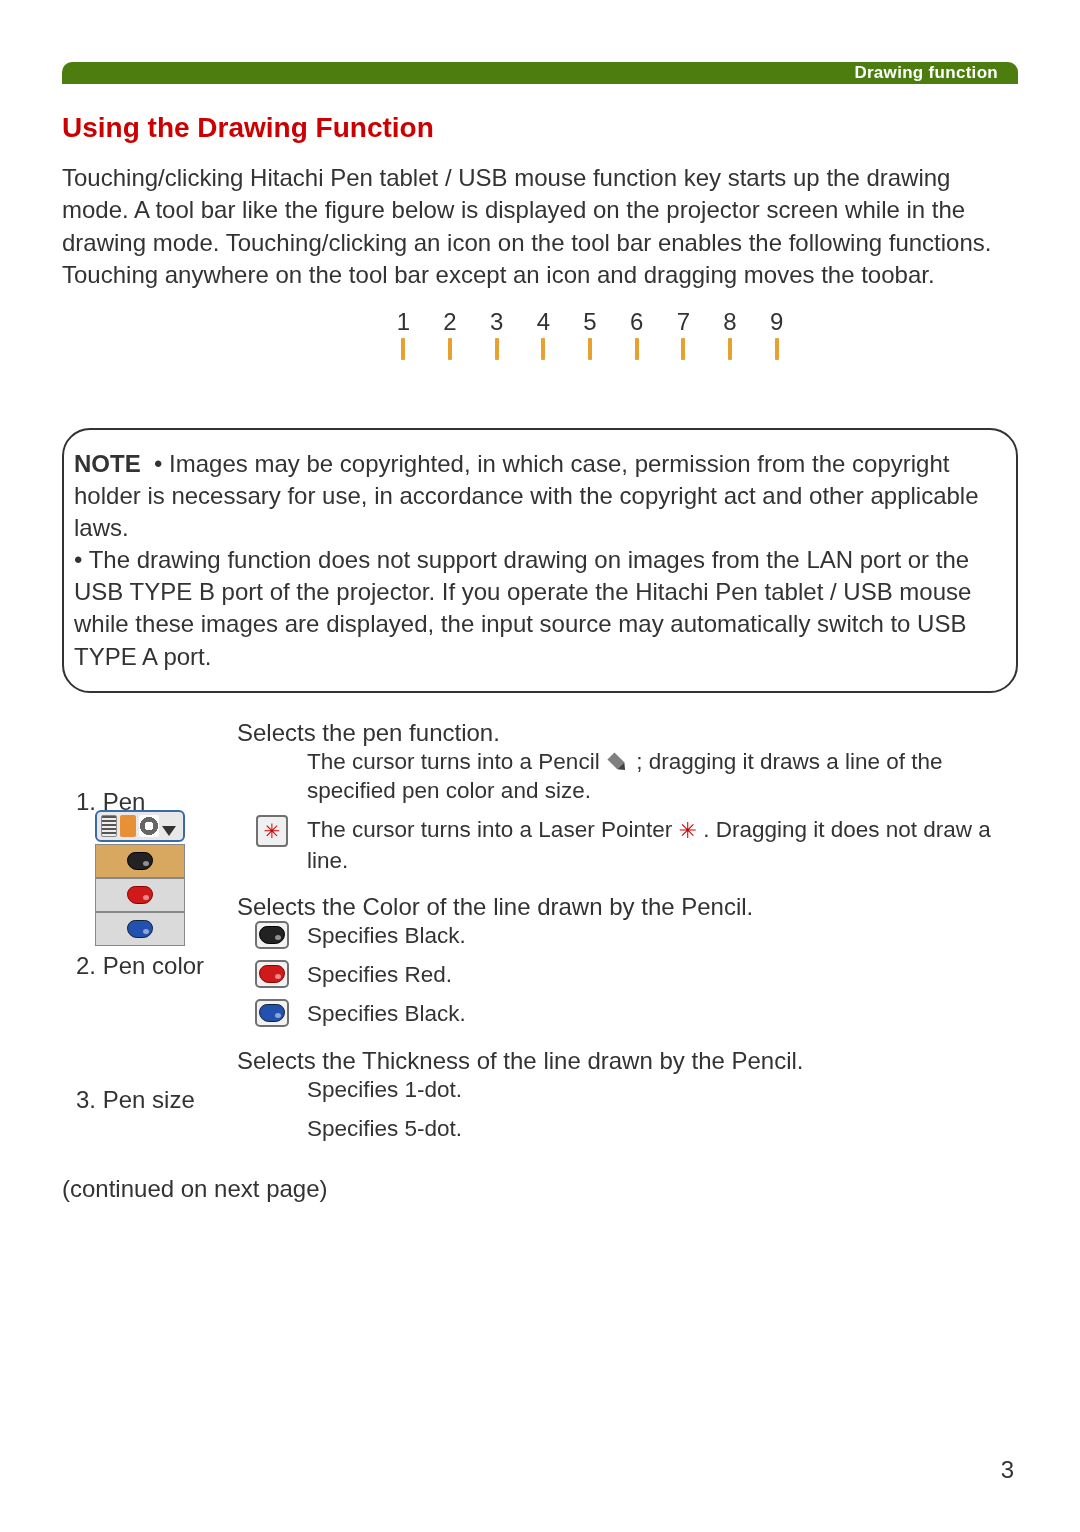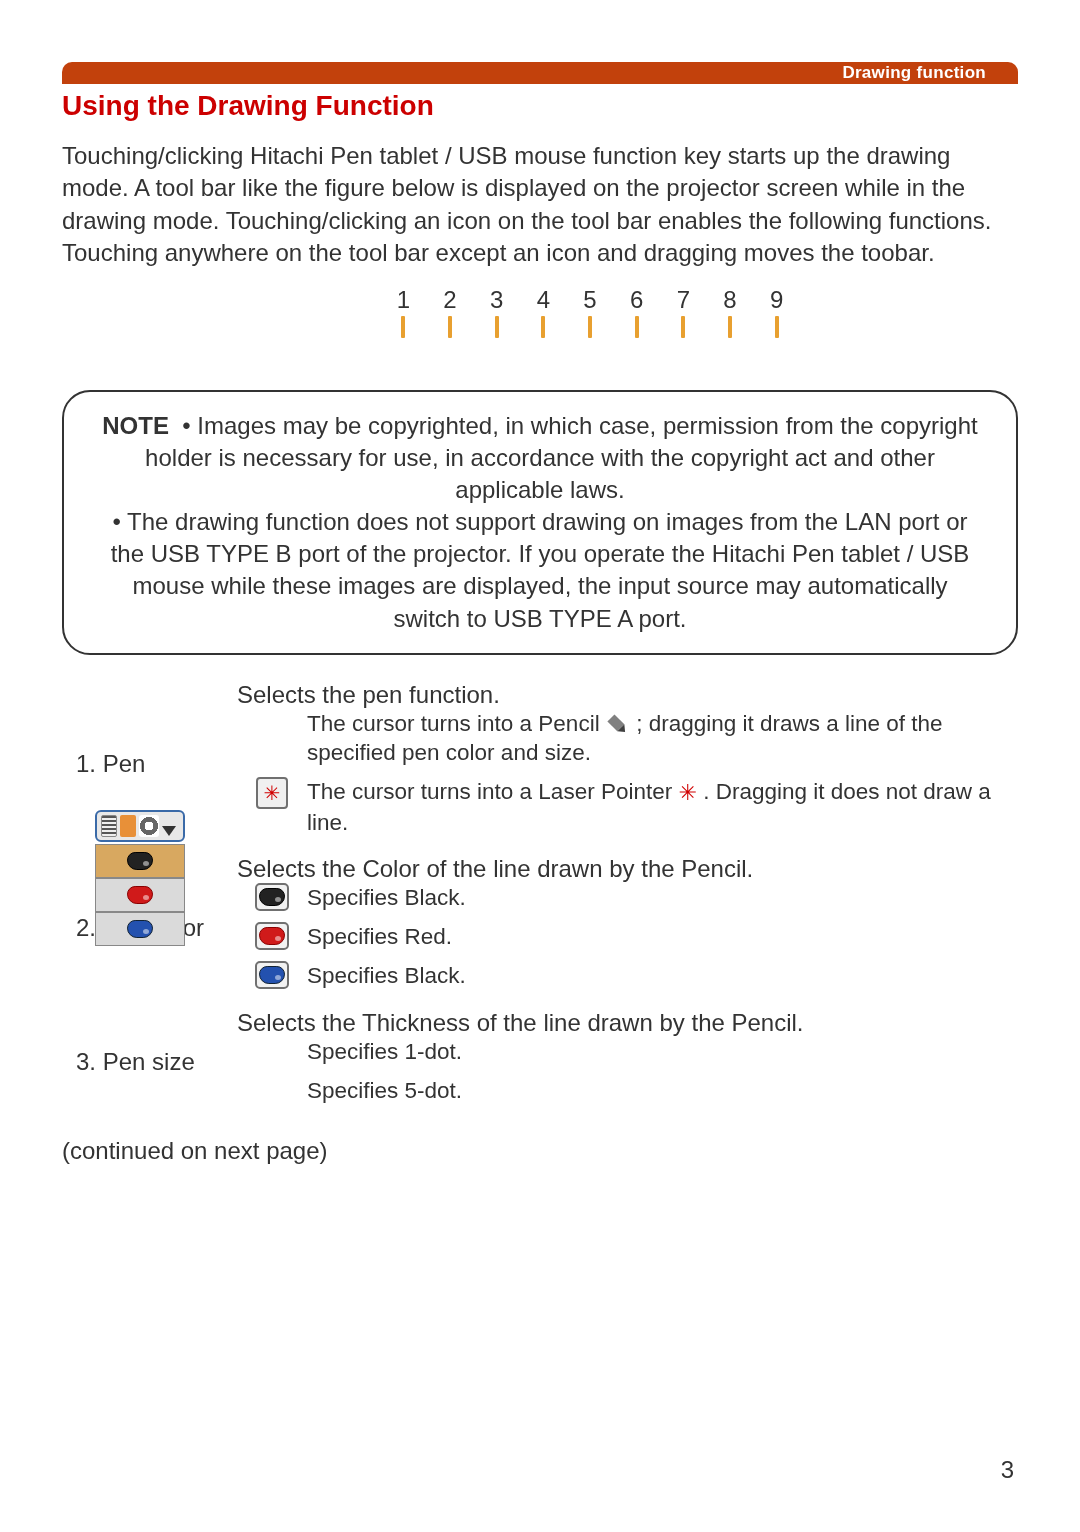--- a/index.html
+++ b/index.html
@@ -11,36 +11,36 @@
       position: relative;
       font-size: 24px;
       color: #333;
     }
     .header-bar {
       position: absolute;
       top: 62px;
       left: 62px;
       right: 62px;
       height: 22px;
-      background: #c2410c;
+      background: #4d7c0f;
       display: flex;
       align-items: center;
       justify-content: flex-end;
-      padding-right: 32px;
+      padding-right: 20px;
       border-radius: 10px 10px 0 0;
     }
     .header-label {
       color: #fff;
       font-weight: bold;
       font-size: 17px;
       letter-spacing: 0.3px;
     }
     .content {
       position: absolute;
-      top: 90px;
+      top: 112px;
       left: 62px;
       right: 62px;
     }
     .section-title {
       color: #cc0000;
       font-weight: bold;
       font-size: 28px;
       margin-bottom: 18px;
     }
     .intro {
@@ -71,26 +71,25 @@
       position: relative;
     }
     .tick-line {
       display: inline-block;
       width: 4px;
       height: 22px;
       background: #e8a030;
       border-radius: 1px;
     }
     .note-box {
-      margin-top: 48px;
+      margin-top: 64px;
       border: 2px solid #333;
       border-radius: 28px;
-      padding: 18px 32px;
+      padding: 18px 10px;
       line-height: 1.34;
-      text-align: center;
     }
     .note-label {
       font-weight: bold;
     }
     .definitions {
       margin-top: 26px;
     }
     .def-row {
       display: flex;
       align-items: center;

